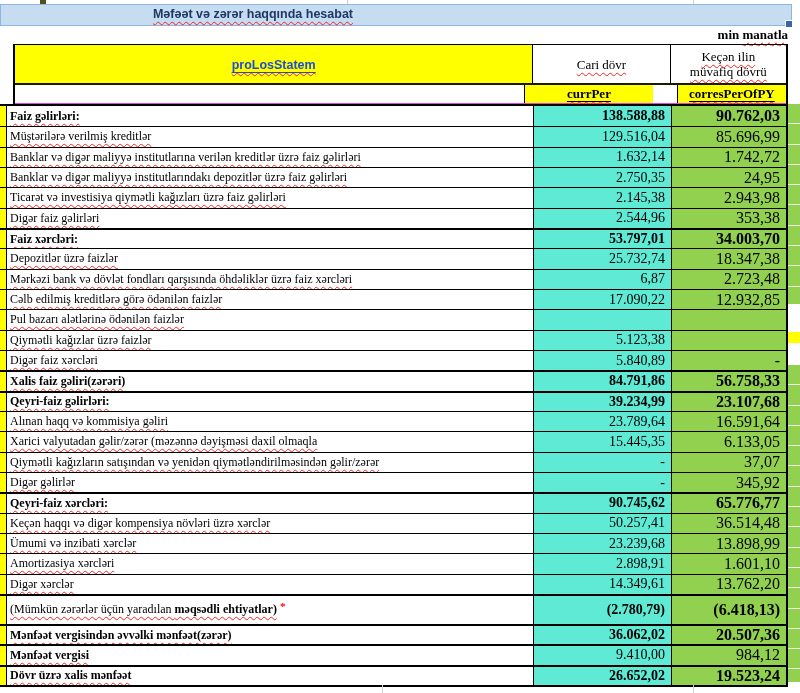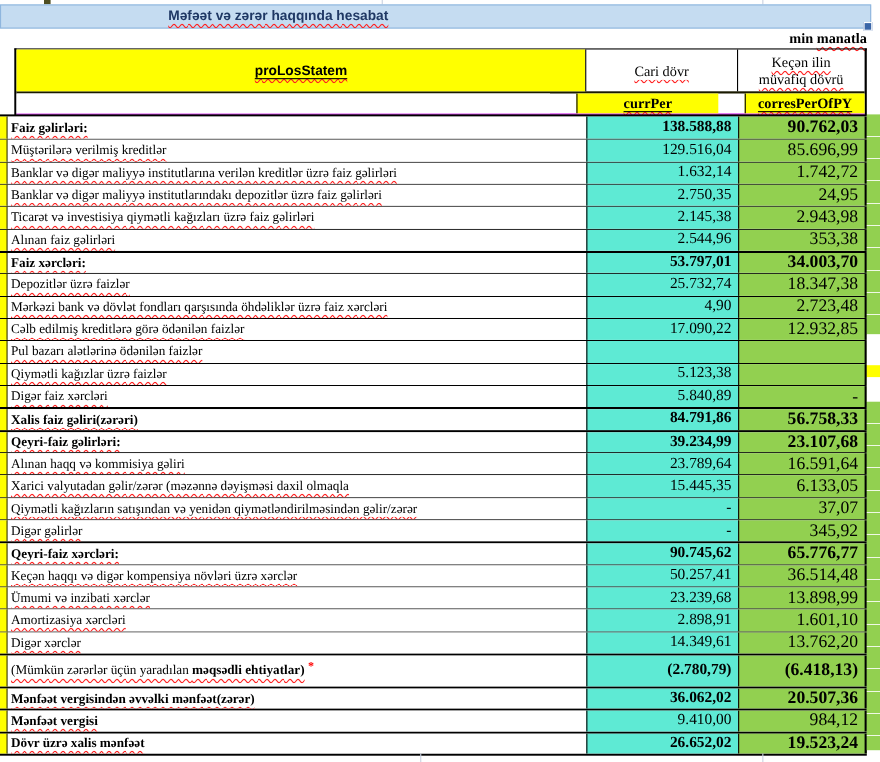--- a/index.html
+++ b/index.html
@@ -47,21 +47,21 @@
     box-sizing:border-box;
   }
   .hdr-row{display:flex;box-sizing:border-box;}
   .hdr-row.main{height:40px;border-bottom:2px solid #1a1a00;}
   .hdr-row.sub{height:20px;border-bottom:2px solid #d946ef;gap:24px;}
   .hcell{box-sizing:border-box;display:flex;align-items:center;justify-content:center;text-align:center;}
   .hc-name{width:520px;background:#ffff00;}
   .hc-1{width:138px;border-left:1.5px solid #000;}
   .hc-2{width:117px;border-left:1.5px solid #000;}
   .hc-name .nm{
-    font-family:"Liberation Sans", sans-serif;font-size:12.5px;font-weight:600;color:#000000;
+    font-family:"Liberation Sans", sans-serif;font-size:12.5px;font-weight:600;color:#1d4ed8;
   }
   .hdr-row.main .hc-1,.hdr-row.main .hc-2{font-size:13px;line-height:15px;}
   .hdr-row.sub .hc-1,.hdr-row.sub .hc-2{background:#ffff00;font-size:13px;font-weight:bold;}
 
   
   .tbl{
     position:absolute;left:0;top:104px;width:788px;
     border-top:2px solid #000;border-bottom:2.5px solid #000;box-sizing:content-box;
   }
   .r{display:flex;height:20.33px;box-sizing:border-box;}
@@ -162,21 +162,21 @@
       <div class="c c-strip"></div>
       <div class="c c-label">
         <span class="sq">Ticarət və investisiya qiymətli kağızları üzrə faiz gəlirləri</span>
       </div>
       <div class="c c-val">2.145,38</div>
       <div class="c c-val2">2.943,98</div>
     </div>
     <div class="r">
       <div class="c c-strip"></div>
       <div class="c c-label">
-        <span class="sq">Alınan faiz gəlirləri</span>
+        <span class="sq">Digər faiz gəlirləri</span>
       </div>
       <div class="c c-val">2.544,96</div>
       <div class="c c-val2">353,38</div>
     </div>
     <div class="r thick">
       <div class="c c-strip"></div>
       <div class="c c-label">
         <span class="sq b">Faiz xərcləri:</span>
       </div>
       <div class="c c-val b">53.797,01</div>
@@ -188,21 +188,21 @@
         <span class="sq">Depozitlər üzrə faizlər</span>
       </div>
       <div class="c c-val">25.732,74</div>
       <div class="c c-val2">18.347,38</div>
     </div>
     <div class="r">
       <div class="c c-strip"></div>
       <div class="c c-label">
         <span class="sq">Mərkəzi bank və dövlət fondları qarşısında öhdəliklər üzrə faiz xərcləri</span>
       </div>
-      <div class="c c-val">4,90</div>
+      <div class="c c-val">6,87</div>
       <div class="c c-val2">2.723,48</div>
     </div>
     <div class="r">
       <div class="c c-strip"></div>
       <div class="c c-label">
         <span class="sq">Cəlb edilmiş kreditlərə görə ödənilən faizlər</span>
       </div>
       <div class="c c-val">17.090,22</div>
       <div class="c c-val2">12.932,85</div>
     </div>

